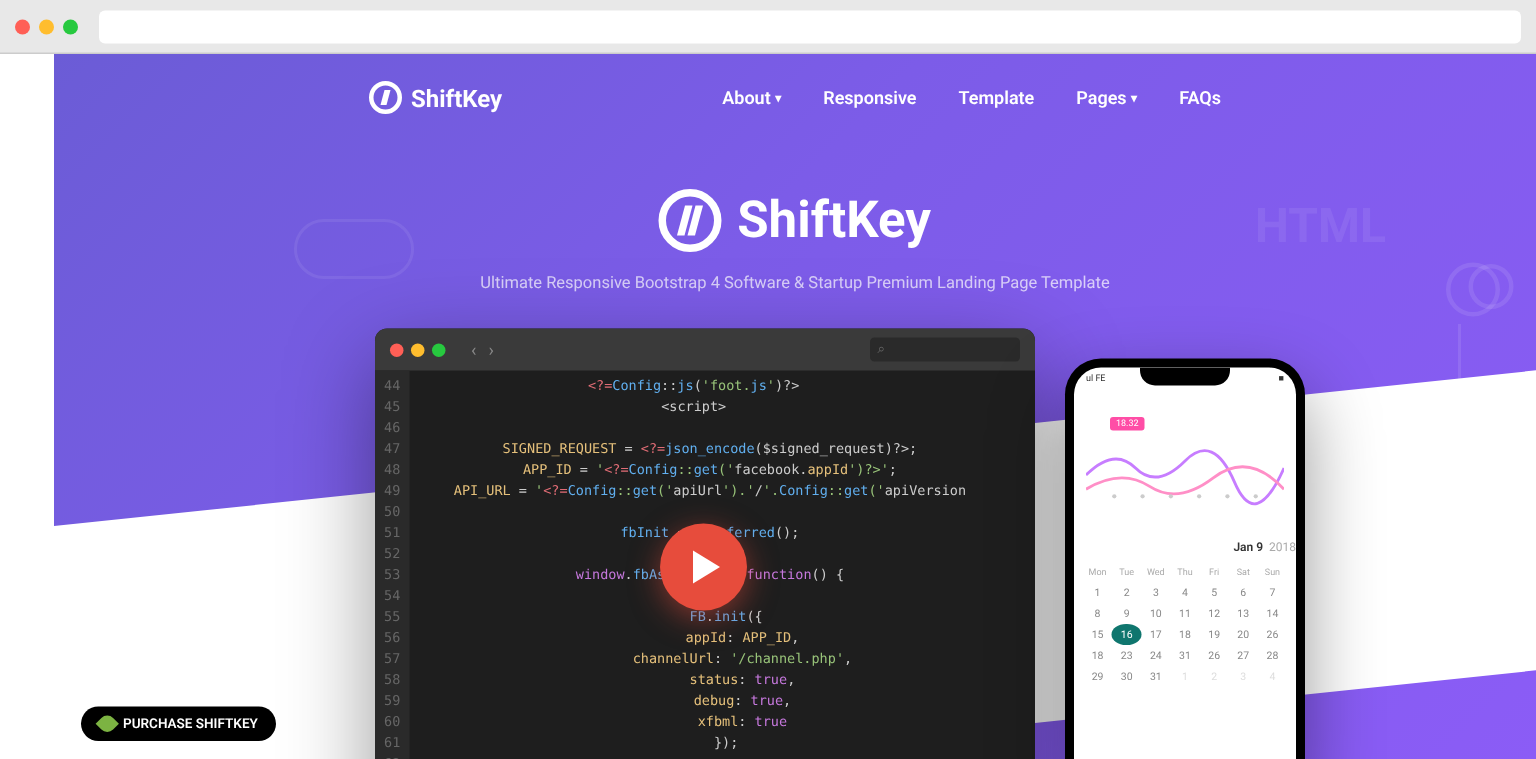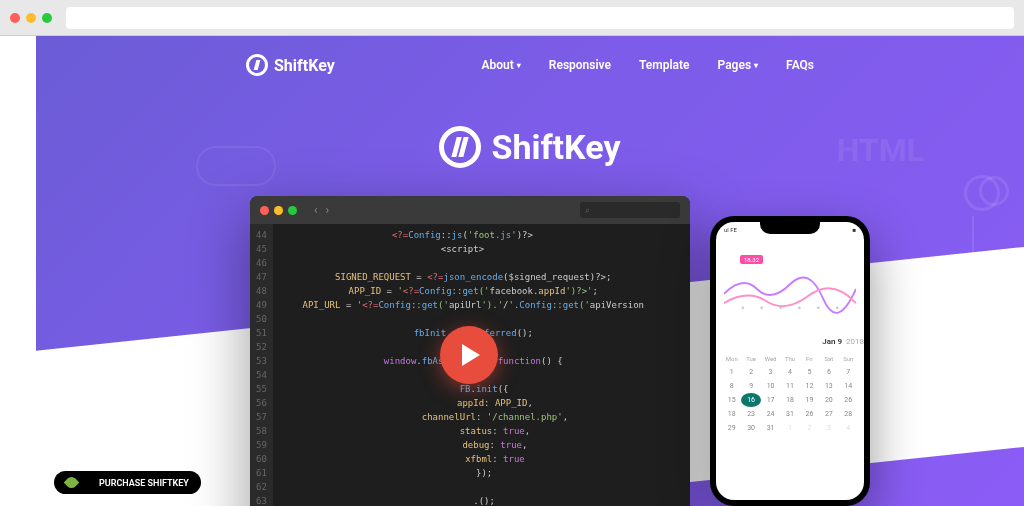--- a/index.html
+++ b/index.html
@@ -70,21 +70,21 @@
 .phone-cal-head { text-align: right; font-size: 8px; color: #333; padding: 4px 0; font-weight: 600; }
 .phone-cal { display: grid; grid-template-columns: repeat(7, 1fr); gap: 0; padding: 2px 6px; font-size: 7px; text-align: center; color: #888; }
 .phone-cal div { padding: 3px 0; }
 .phone-cal .dow { color: #aaa; font-size: 6px; }
 .phone-cal .active { background: #0f766e; color: #fff; border-radius: 50%; }
 .phone-cal .dim { color: #ddd; }
 
 .play-btn { position: absolute; top: 130px; left: 190px; width: 58px; height: 58px; background: #e74c3c; border-radius: 50%; display: flex; align-items: center; justify-content: center; cursor: pointer; z-index: 4; box-shadow: 0 5px 20px rgba(231,76,60,0.5); }
 .play-btn::before { content: ''; width: 0; height: 0; border-left: 18px solid #fff; border-top: 11px solid transparent; border-bottom: 11px solid transparent; margin-left: 4px; }
 
-.purchase-pill { position: absolute; bottom: 12px; left: 18px; background: #000; color: #fff; font-size: 9px; font-weight: 600; padding: 6px 12px; border-radius: 14px; display: flex; align-items: center; gap: 22px; z-index: 10; cursor: pointer; }
+.purchase-pill { position: absolute; bottom: 12px; left: 18px; background: #000; color: #fff; font-size: 9px; font-weight: 600; padding: 6px 12px; border-radius: 14px; display: flex; align-items: center; gap: 5px; z-index: 10; cursor: pointer; }
 .leaf { width: 11px; height: 11px; background: #7cb342; border-radius: 50% 0; transform: rotate(45deg); }
 </style>
 </head>
 <body>
 
 <div class="browser-chrome">
   <div class="traffic-lights">
     <span class="dot red"></span>
     <span class="dot yellow"></span>
     <span class="dot green"></span>
@@ -113,20 +113,21 @@
         <a class="nav-link">Pages<span class="caret">▾</span></a>
         <a class="nav-link">FAQs</a>
       </div>
   </nav>
 
   <div class="hero-center">
     <div class="hero-logo">
       <span class="logo-mark-big"></span>
       <span class="hero-title">ShiftKey</span>
     </div>
+    <div class="hero-sub">Ultimate Responsive Bootstrap 4 Software &amp; Startup Premium Landing Page Template</div>
 
     <div class="mock-wrap">
       <div class="code-editor">
         <div class="editor-bar">
           <span class="dot red"></span>
           <span class="dot yellow"></span>
           <span class="dot green"></span>
           <div class="editor-nav">
             <span>‹</span>
             <span>›</span>

